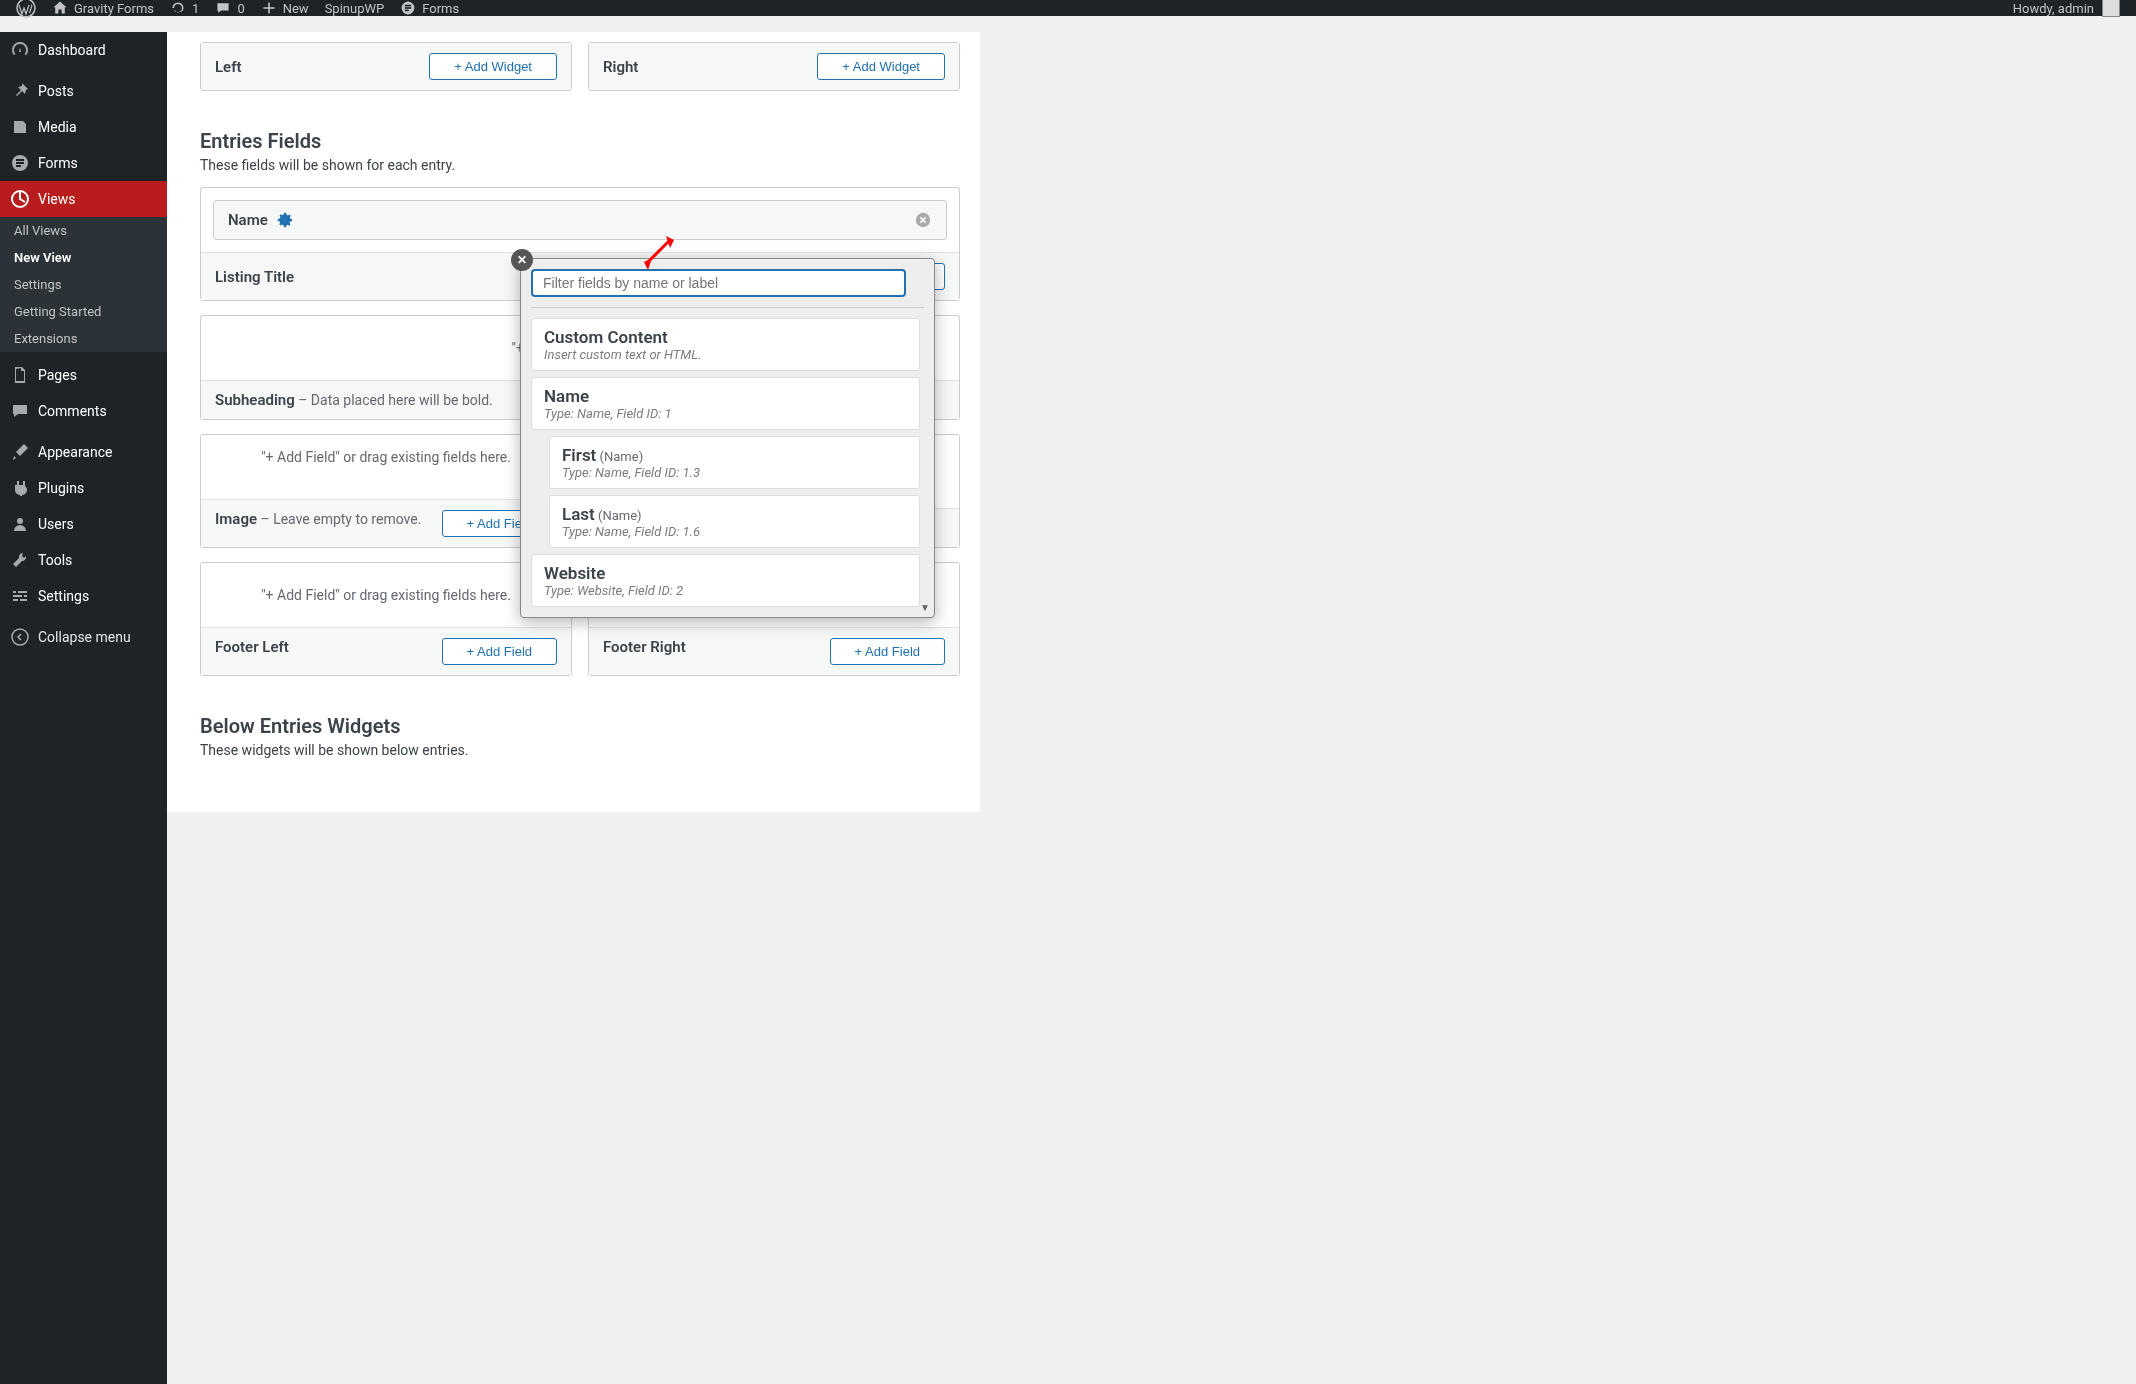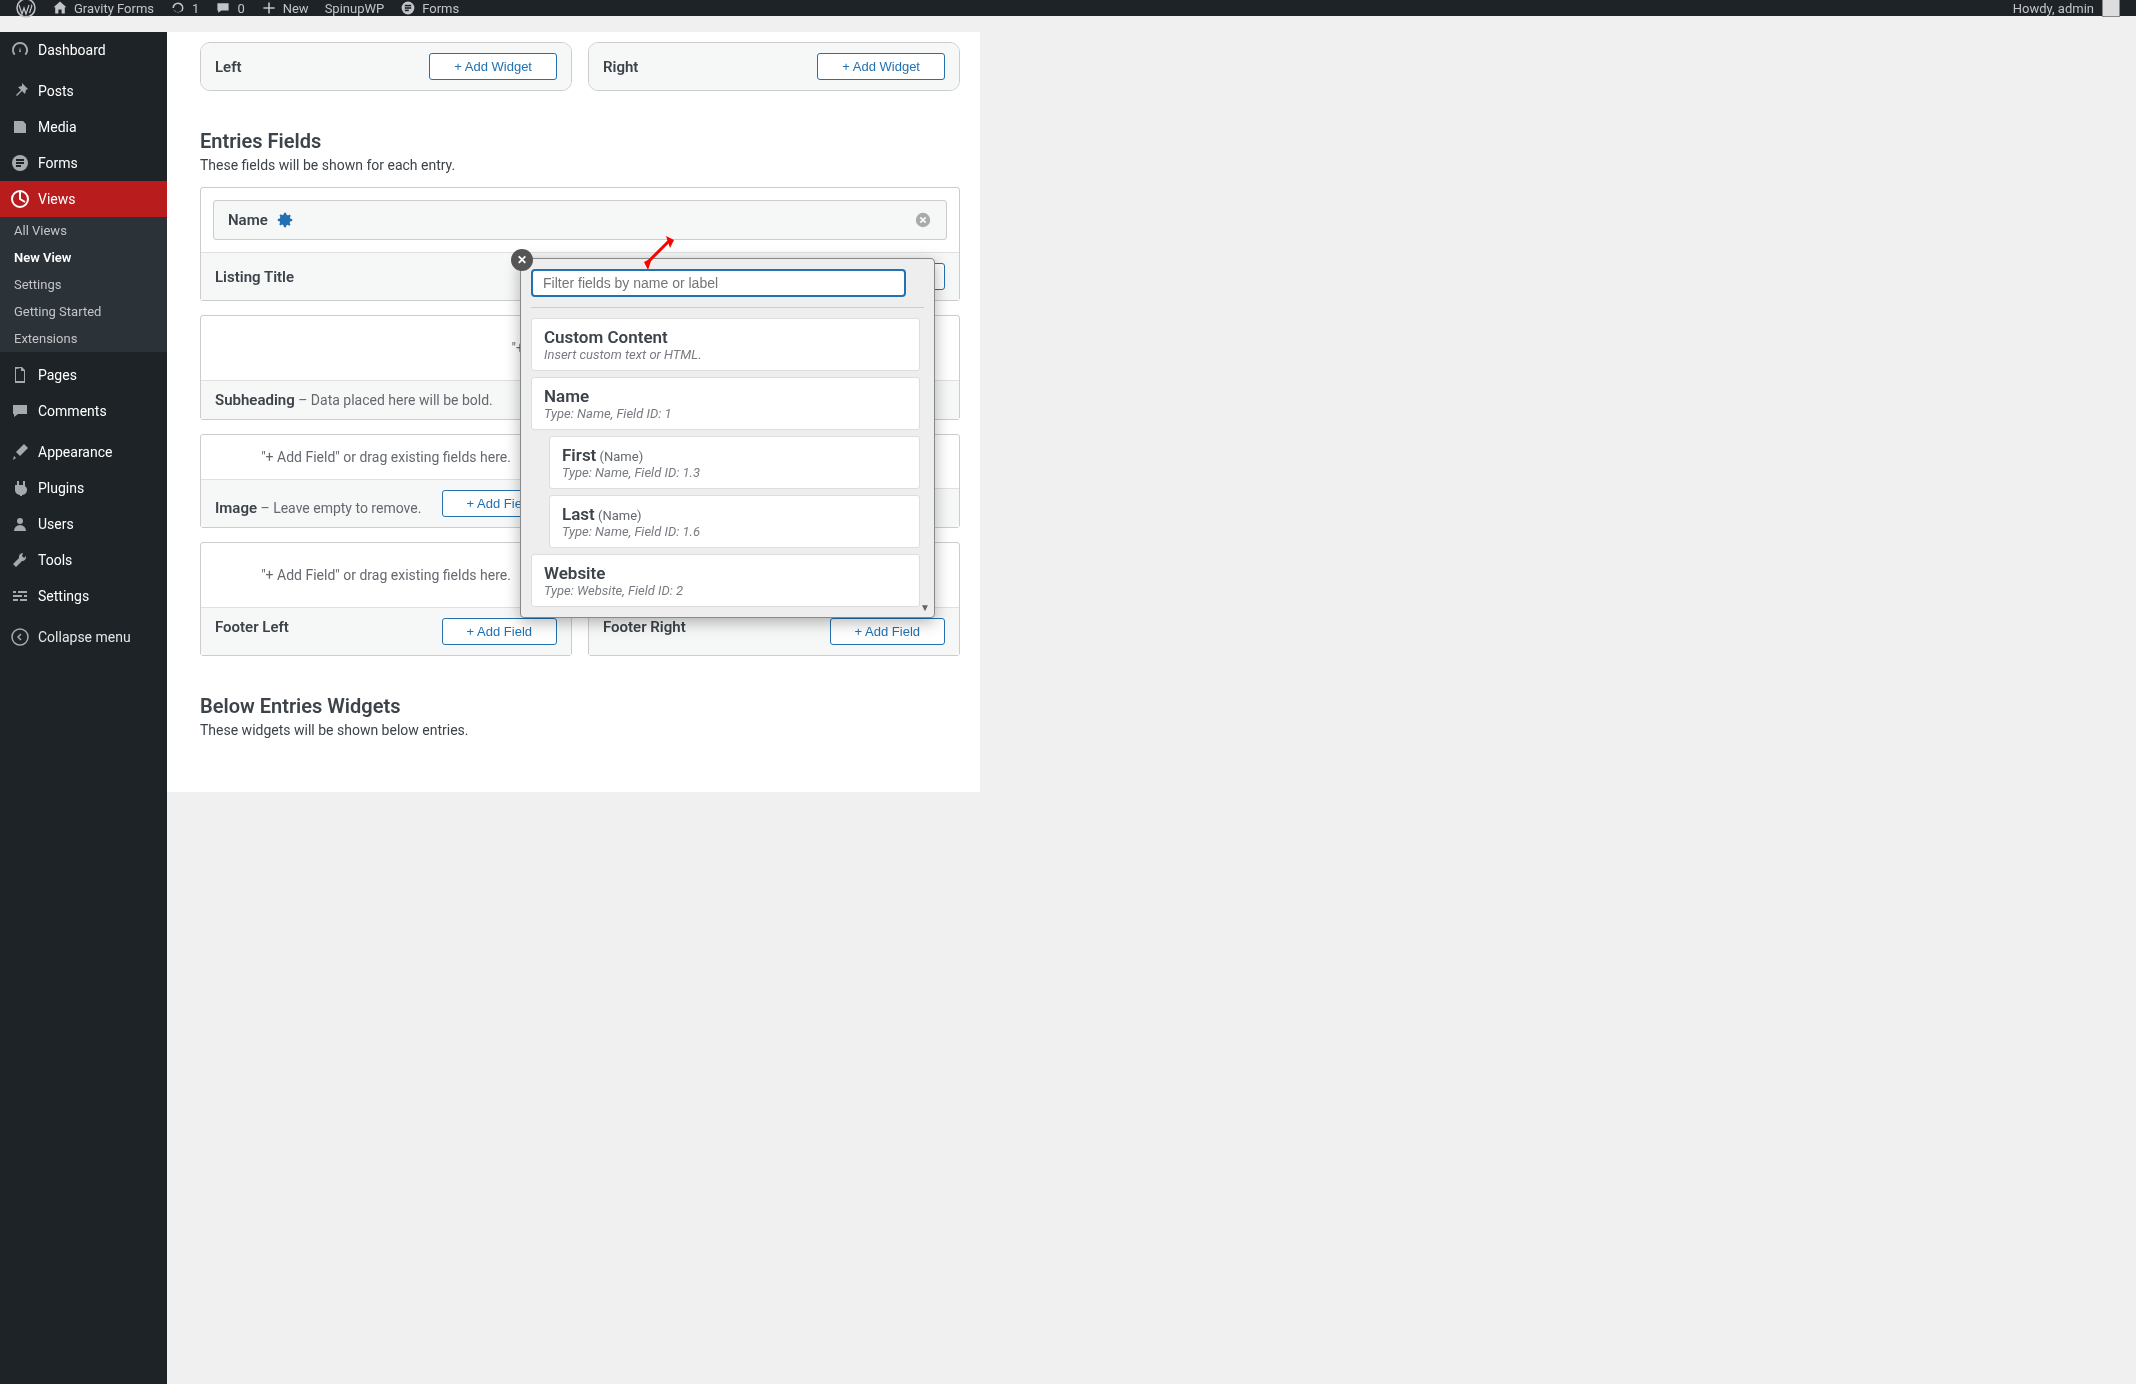--- a/index.html
+++ b/index.html
@@ -22,21 +22,21 @@
 .submenu { background: #2c3338; }
 .submenu-item { padding: 6px 12px 6px 14px; color: #c3c4c7; cursor: pointer; font-size: 13px; }
 .submenu-item.current { color: #fff; font-weight: 600; }
 .menu-sep { height: 5px; }
 .collapse-item { color: #e5e5e5; }
 
 
 .main { margin-left: 160px; margin-top: 32px; padding: 0 20px 40px 40px; background: #fff; max-width: 820px; }
 
 .widget-row { display: flex; gap: 16px; padding-top: 10px; }
-.widget-box { flex: 1; border: 1px solid #ccc; border-radius: 10px; overflow: hidden; }
+.widget-box { flex: 1; border: 1px solid #ccc; border-radius: 3px; overflow: hidden; }
 .widget-box-header { background: #f6f7f7; padding: 10px 14px; display: flex; align-items: center; justify-content: space-between; border-top: 1px solid #e0e0e0; }
 .widget-box-header:first-child { border-top: none; }
 .widget-box-title { font-weight: 600; font-size: 15px; color: #3c434a; }
 
 .btn-outline { border: 1px solid #2271b1; background: #fff; color: #2271b1; padding: 5px 24px; border-radius: 3px; cursor: pointer; font-size: 13px; }
 
 .section-head { margin-top: 38px; }
 .section-title { font-size: 20px; font-weight: 600; color: #3c434a; margin-bottom: 4px; }
 .section-desc { font-size: 14px; color: #3c434a; margin-bottom: 14px; }
 
@@ -319,21 +319,21 @@
     <div class="box-footer">
       <div>
         <span class="footer-label">Subheading</span><span class="footer-sublabel"> – Data placed here will be bold.</span>
       </div>
     </div>
   </div>
 
   <div class="two-col">
     <div class="col-box">
       <div class="drop-area" style="padding:14px;">"+ Add Field" or drag existing fields here.</div>
-      <div class="box-footer" style="align-items:flex-end; gap:8px;">
+      <div class="box-footer" style="align-items:flex-start; gap:8px;margin-top:20px;">
         <div style="flex:1;">
           <span class="footer-label">Image</span><span class="footer-sublabel"> – Leave empty to remove.</span>
         </div>
         <button class="btn-outline">+ Add Field</button>
       </div>
     </div>
     <div class="col-box">
       <div class="drop-area" style="padding:14px;">"+ Add </div>
       <div class="box-footer">
         <div>

